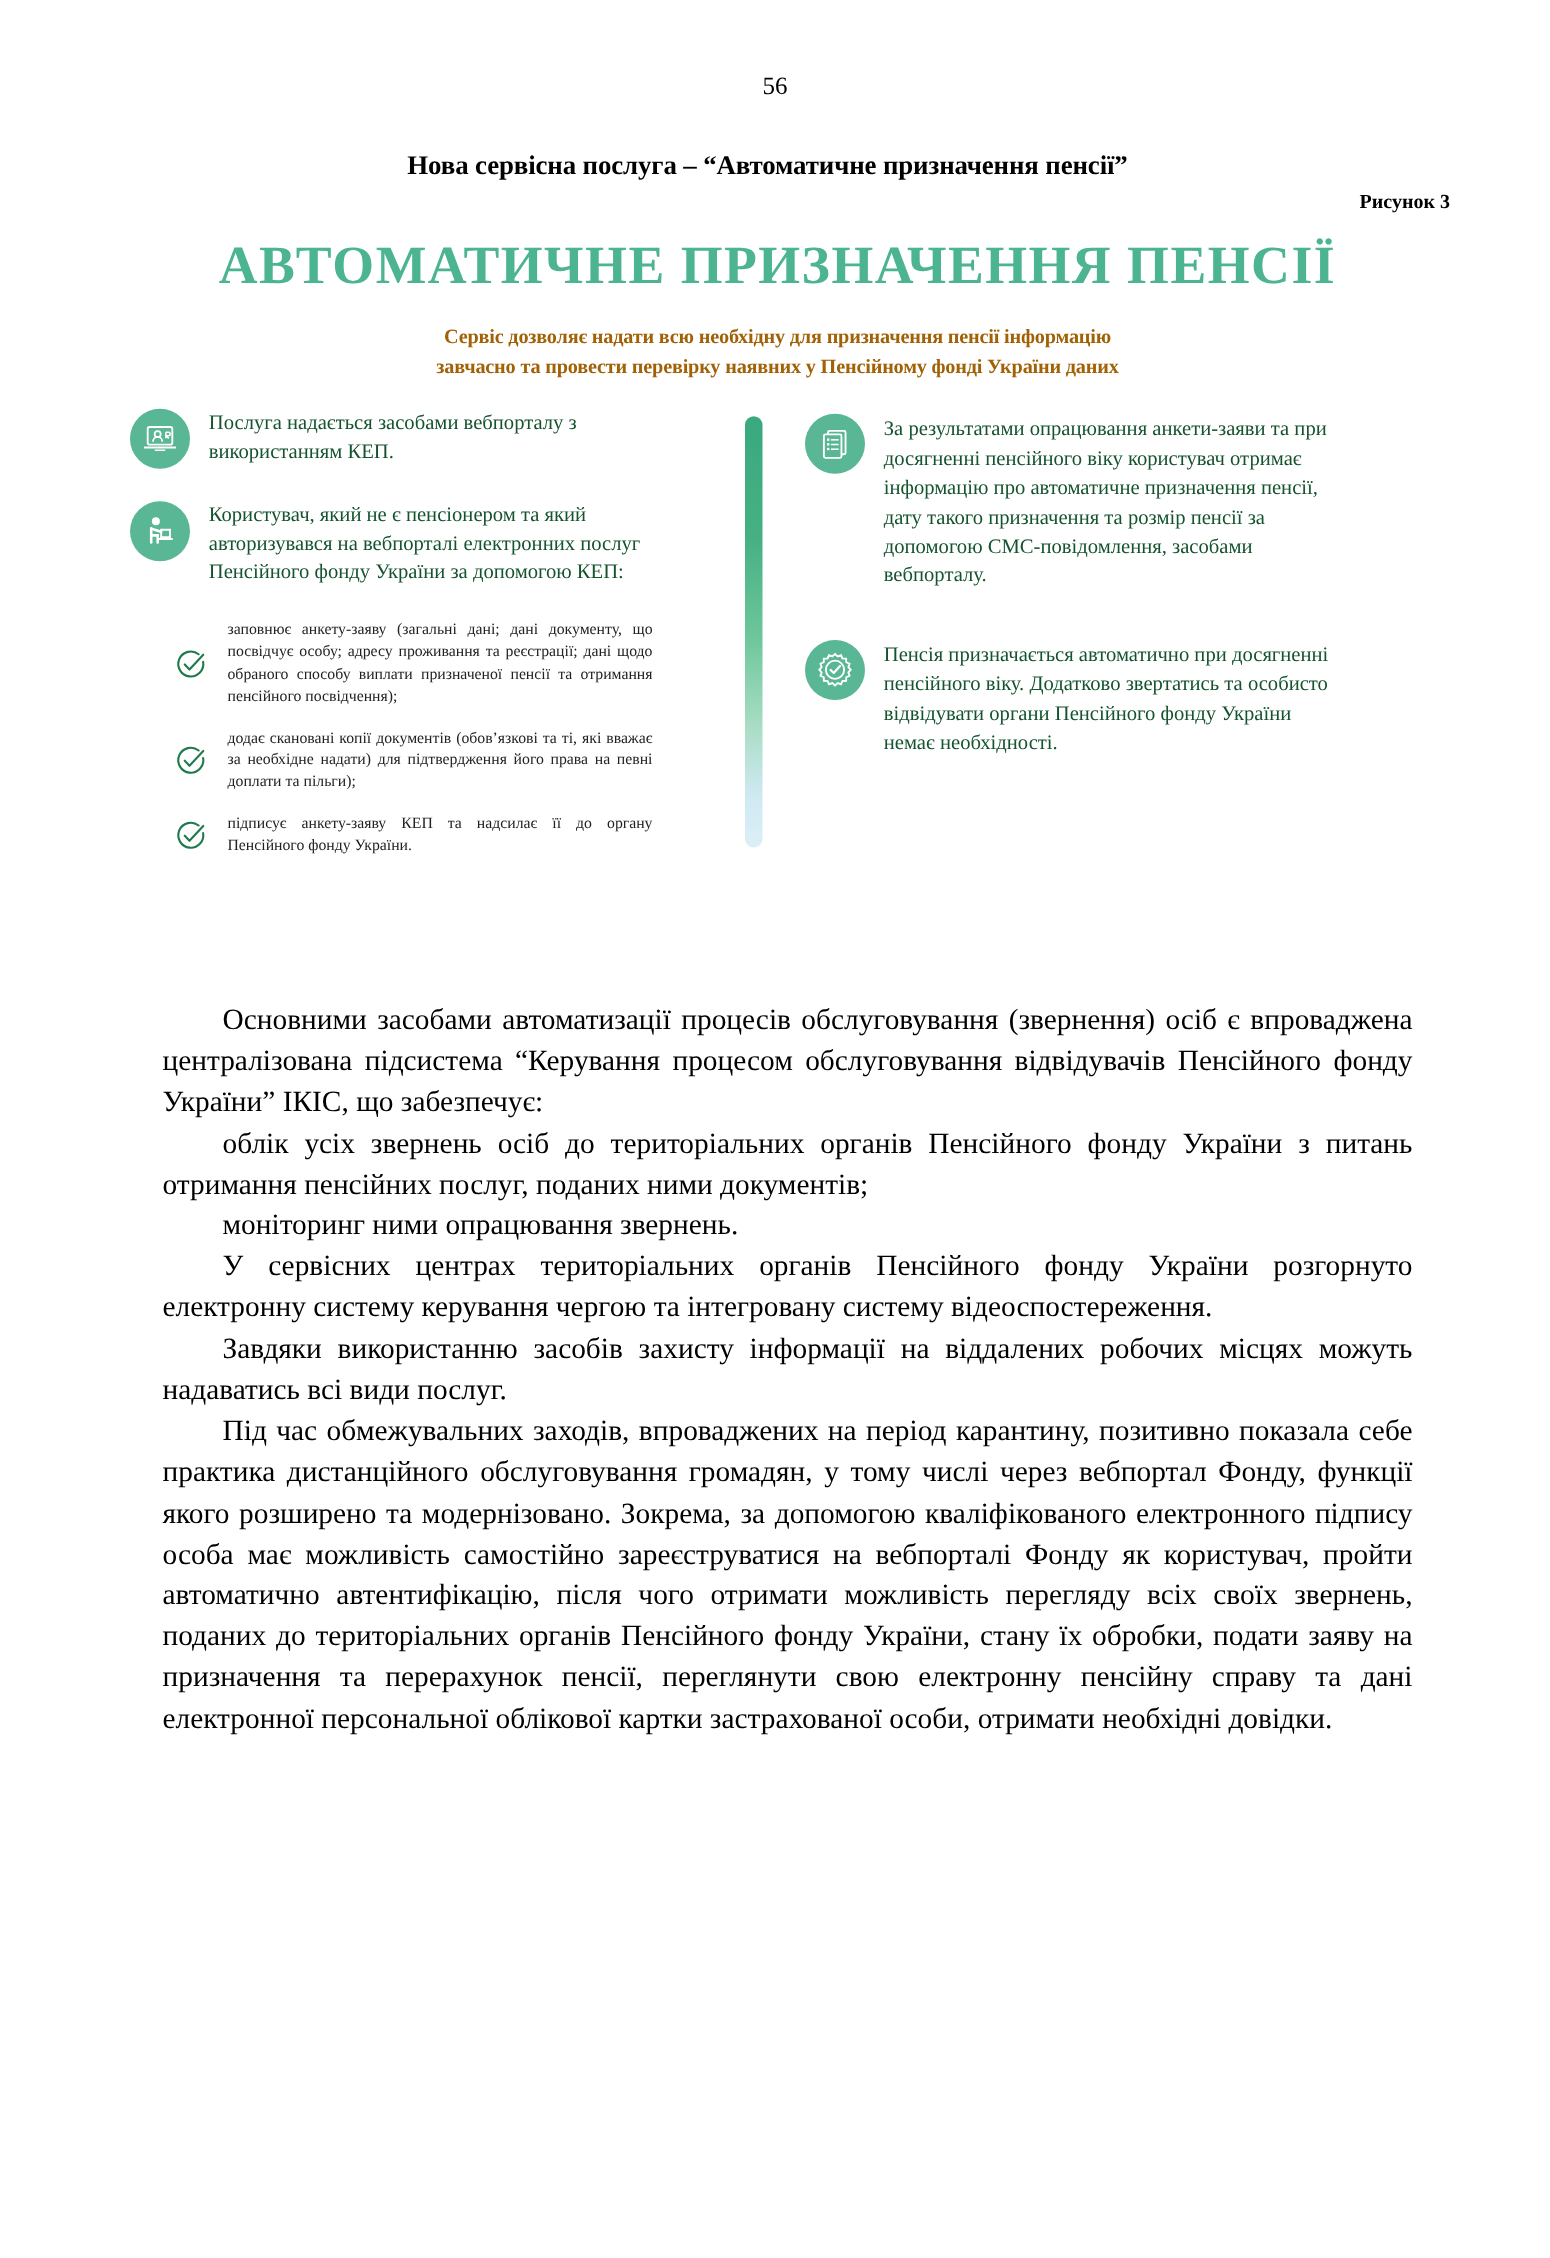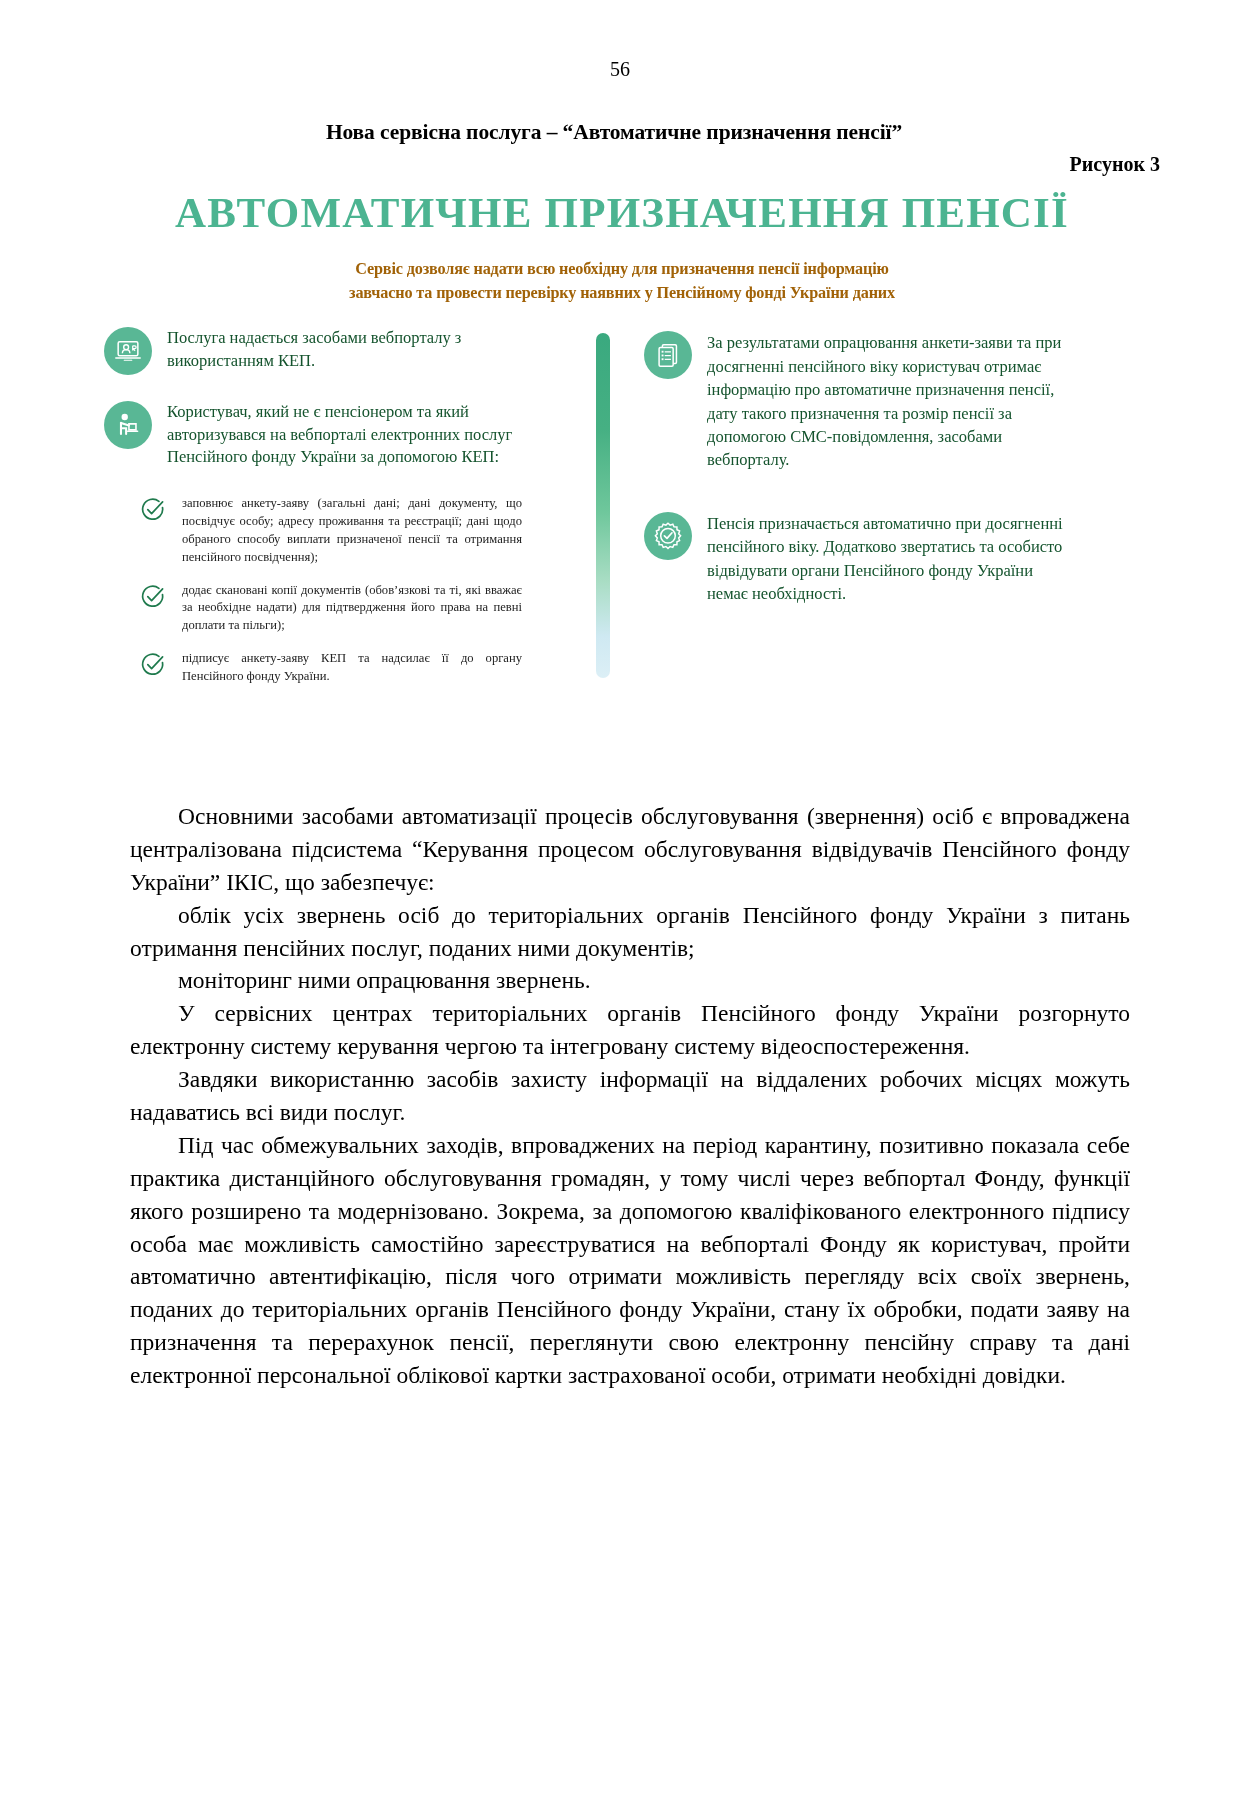--- a/index.html
+++ b/index.html
@@ -46,21 +46,21 @@
     font-size: 21.5px;
     letter-spacing: -0.1px;
   }
   .figure-label {
     position: absolute;
     top: 153px;
     left: 130px;
     width: 1030px;
     text-align: right;
     font-weight: bold;
-    font-size: 20px;
+    font-size: 16px;
   }
 
   
   .infographic {
     position: absolute;
     top: 183px;
     left: 92px;
     width: 1060px;
     height: 490px;
   }
@@ -146,21 +146,21 @@
     line-height: 1.37;
     color: #14532d;
   }
 
   .ig-bullets {
     margin-top: 6px;
     padding-left: 36px;
   }
   .ig-bullet {
     display: flex;
-    align-items: flex-start;
+    align-items: center;
     margin-bottom: 15px;
   }
   .ig-bullet .chk {
     width: 26px;
     height: 26px;
     flex: none;
     margin-top: 2px;
   }
   .ig-bullet .b-text {
     margin-left: 16px;

